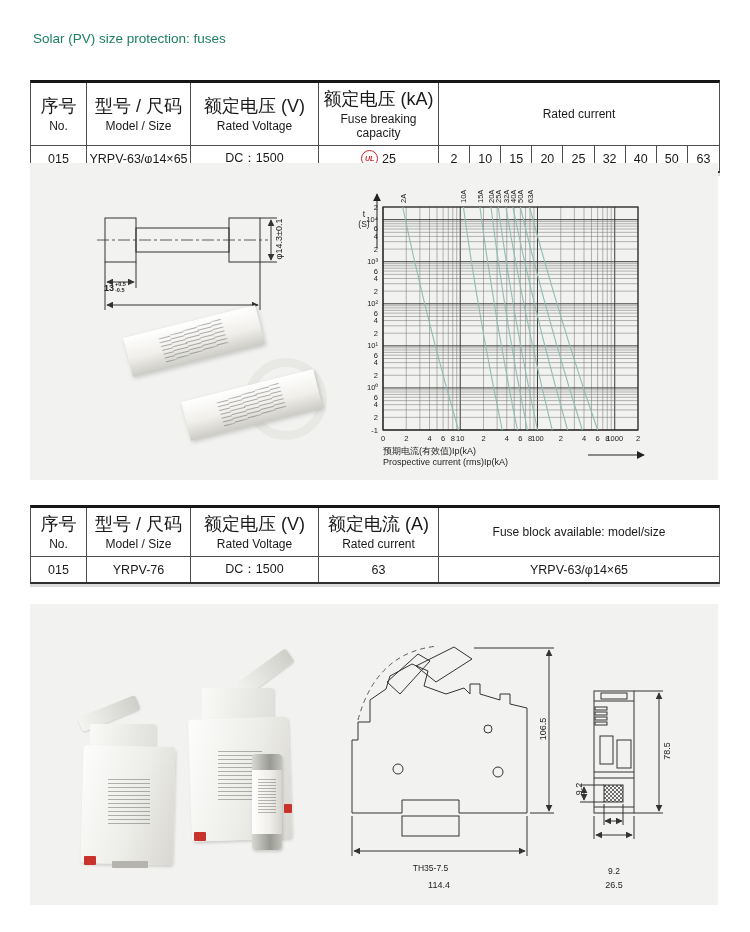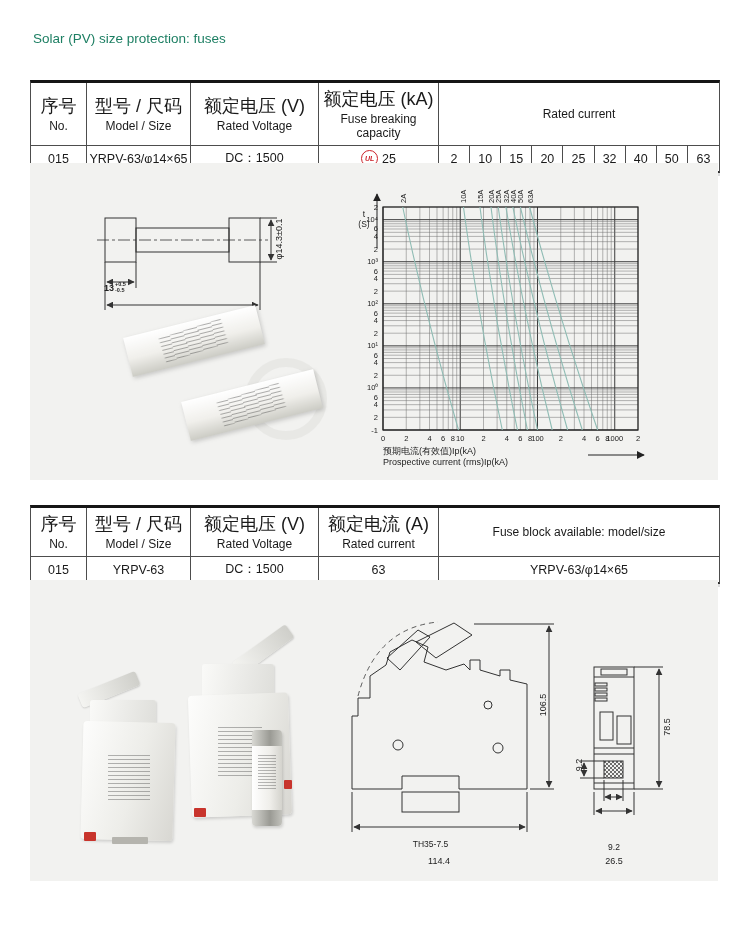--- a/index.html
+++ b/index.html
@@ -23,21 +23,21 @@
   .tcell{border-right:1px solid #4d4d4d;text-align:left;font-size:12.5px;padding:4px 2px;
          display:flex;align-items:center;justify-content:center;gap:4px;}
   .tcell:last-child{border-right:none;}
   .ulmark{width:15px;height:15px;border:1.5px solid #cb2128;border-radius:50%;color:#cb2128;
           font-size:7px;font-weight:bold;font-style:italic;display:inline-flex;align-items:center;
           justify-content:center;flex:0 0 auto;}
 
   
   .figure{position:absolute;left:30px;width:688px;background:#f2f2f0;}
   #fig1{top:163px;height:317px;}
-  #fig2{top:580px;height:301px;}
+  #fig2{top:604px;height:301px;}
   .figure svg{position:absolute;overflow:visible;}
 
   .dim{position:absolute;font-size:9px;color:#222;white-space:nowrap;}
   .dim.center{text-align:center;margin-top:44px;}
   .rot{transform:rotate(-90deg);transform-origin:center;text-align:center;}
   .tolstack{display:inline-block;vertical-align:middle;line-height:1.05;font-size:5.5px;
             margin-left:1px;transform:translateY(-1px);}
   .tolstack span{display:block;}
   .caption{position:absolute;font-size:9px;line-height:1.25;color:#222;}
 
@@ -335,21 +335,21 @@
       <div class="hcell">
         <div class="zh">额定电流 (A)</div>
         <div class="en">Rated current</div>
       </div>
       <div class="hcell">
         <div class="en">Fuse block available: model/size</div>
       </div>
     </div>
     <div class="trow">
       <div class="tcell">015</div>
-      <div class="tcell">YRPV-63</div>
+      <div class="tcell">YRPV-76</div>
       <div class="tcell">DC：1500</div>
       <div class="tcell">63</div>
       <div class="tcell">YRPV-63/φ14×65</div>
     </div>
   </div>
 
   <div class="figure" id="fig2">
 
     <div class="ph" style="left:48px;top:100px;width:150px;height:170px;">
       <div class="h-lever" style="left:0;top:2px;width:62px;height:15px;transform:rotate(-22deg);"></div>

